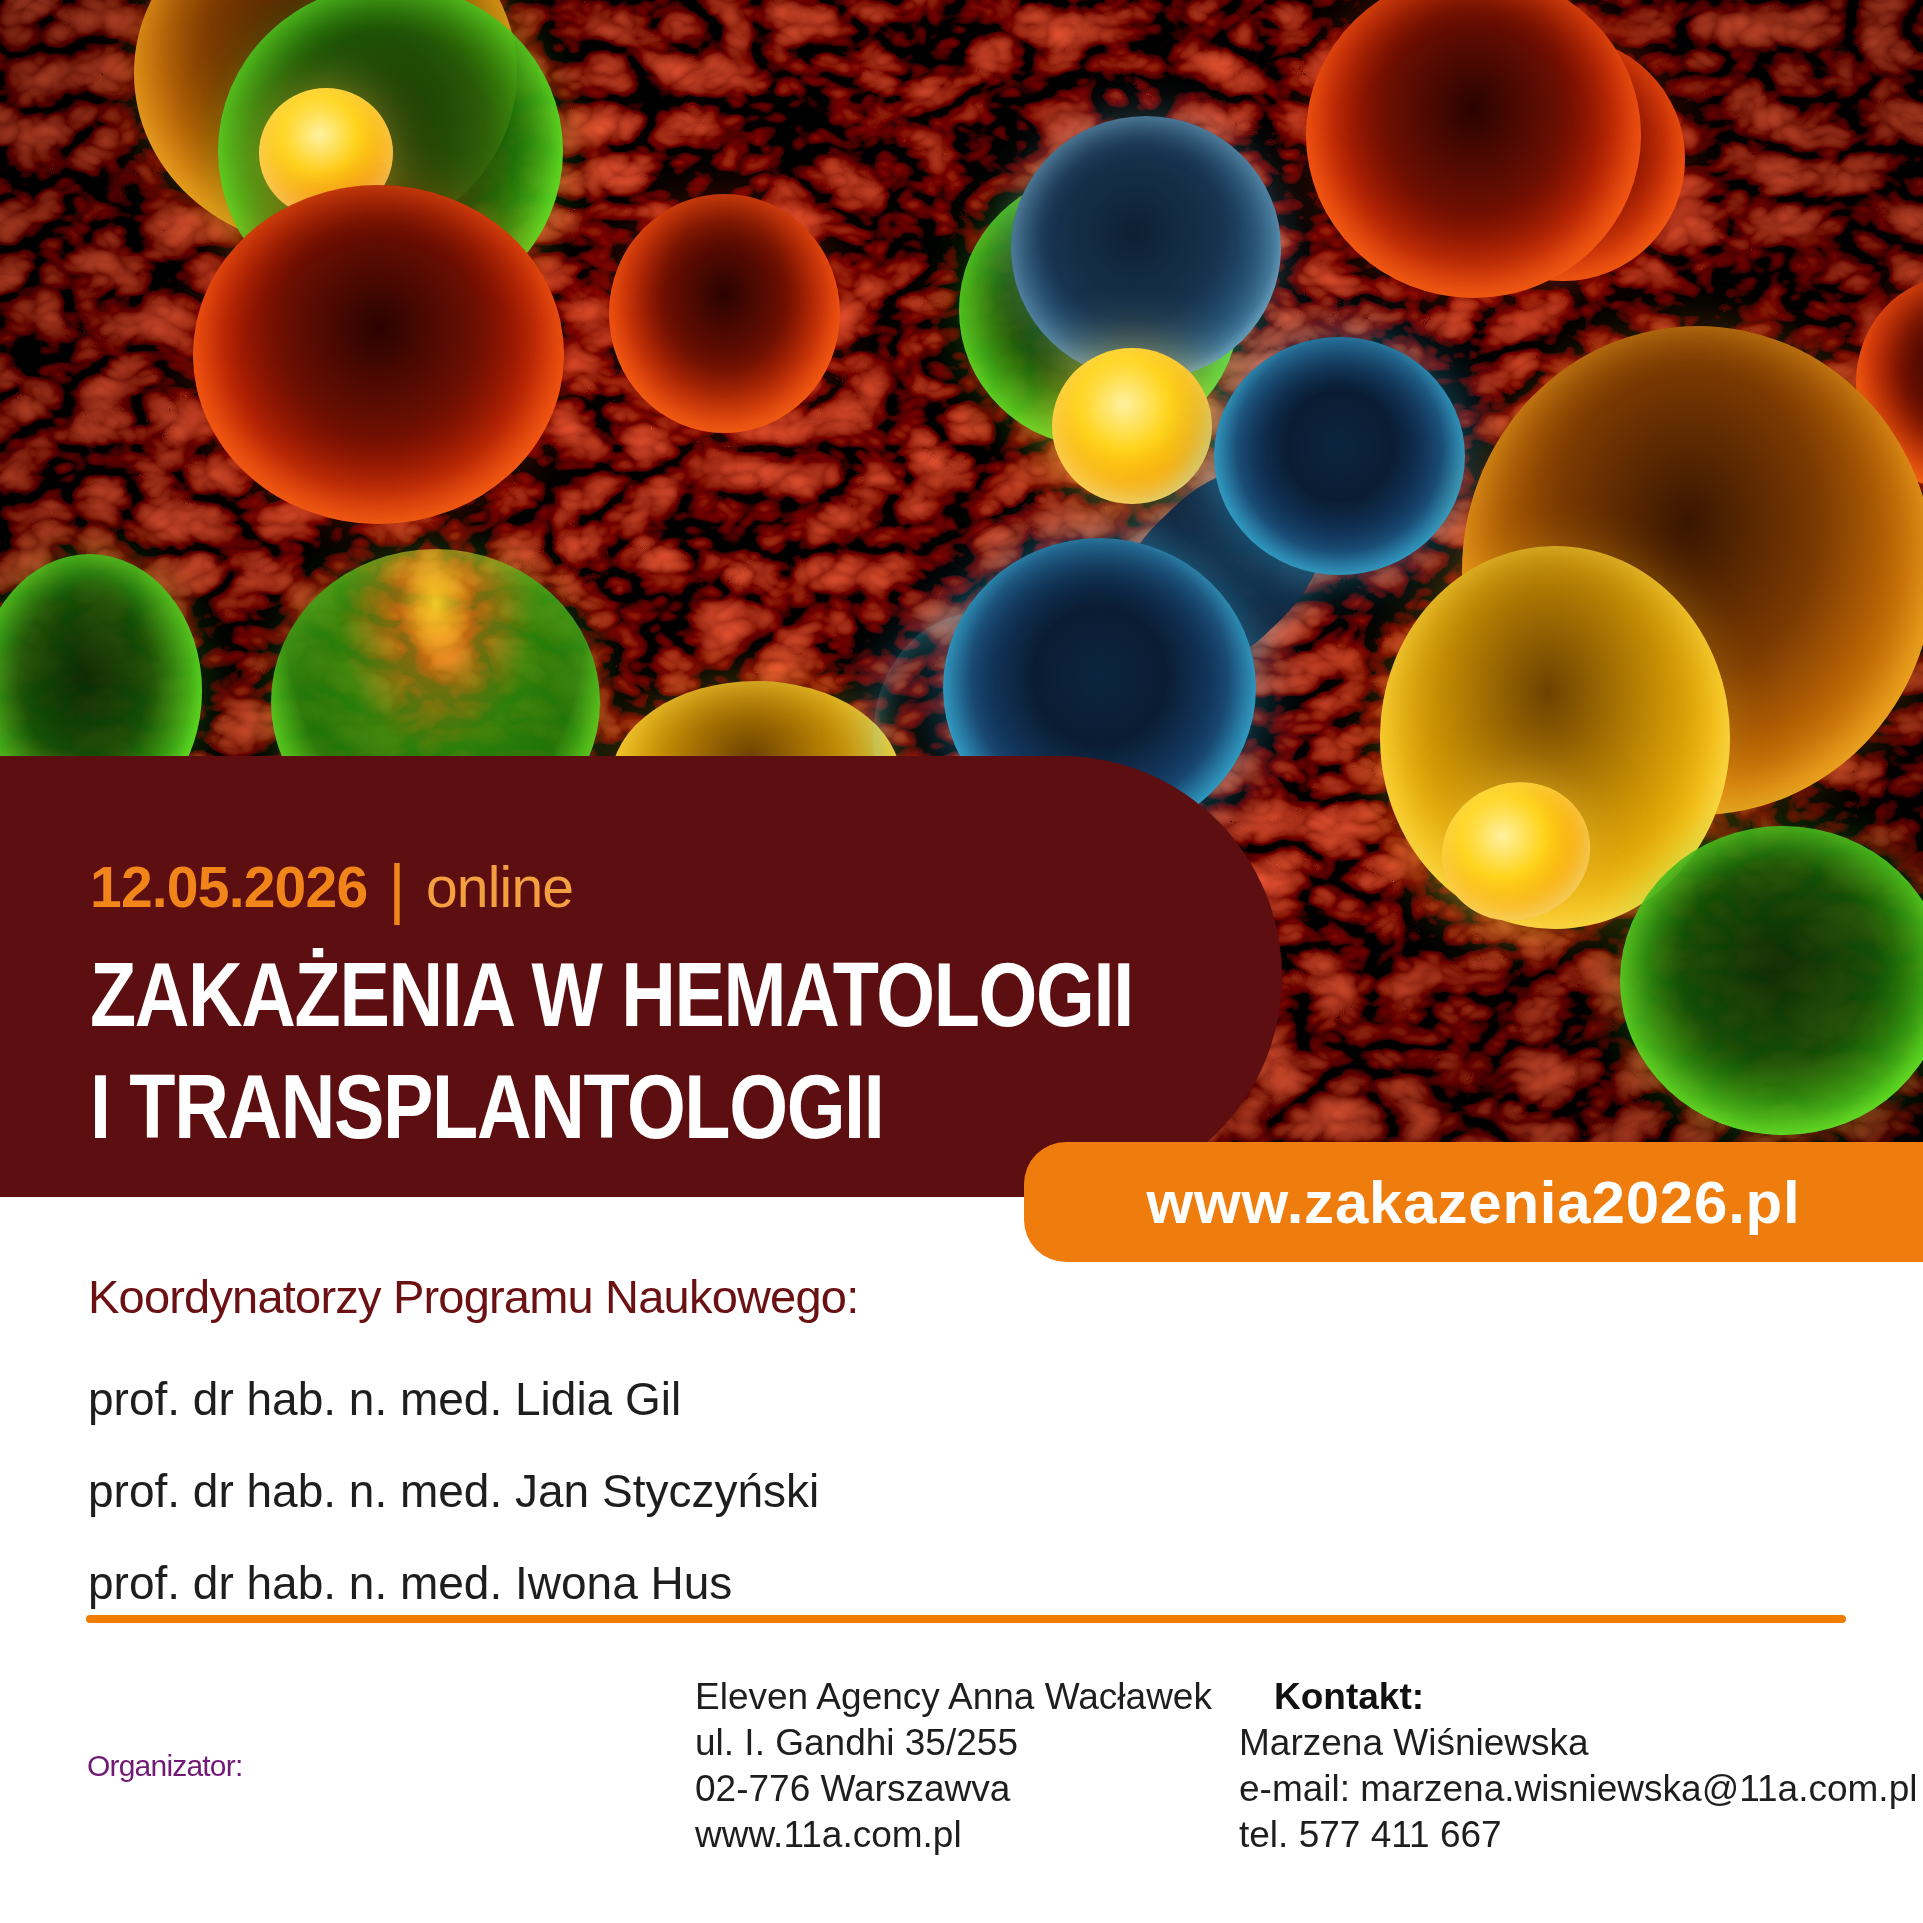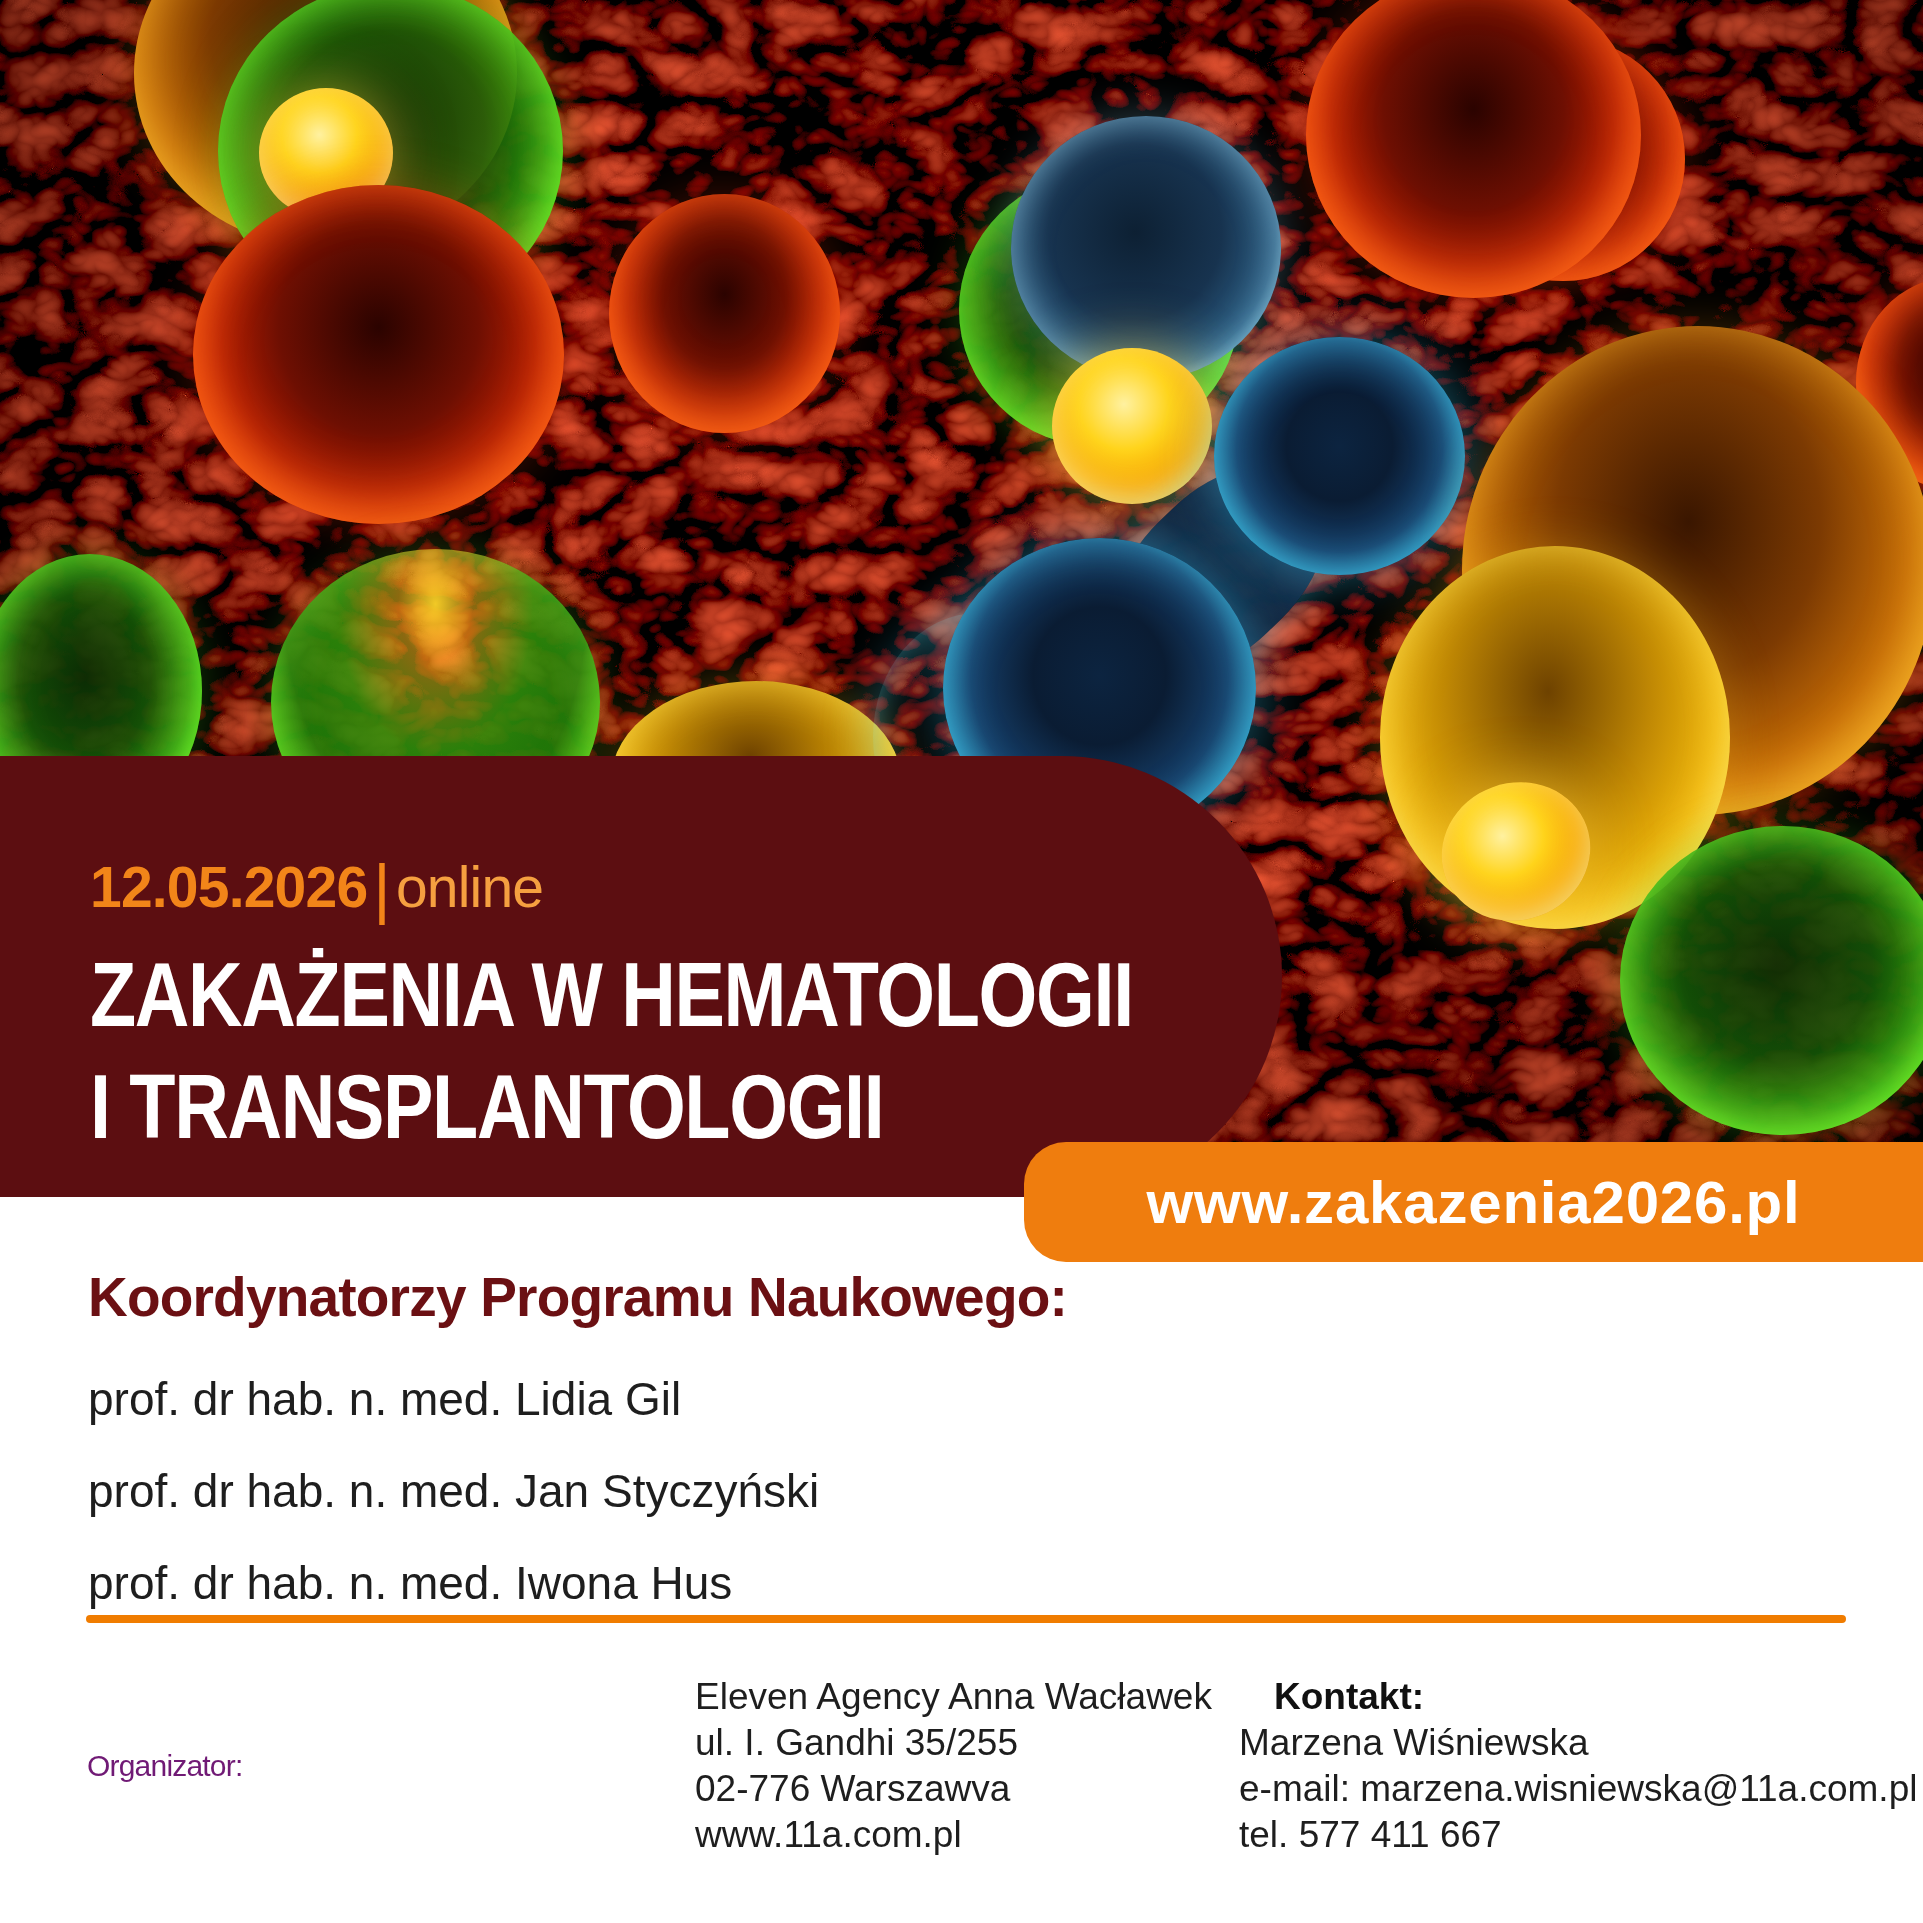--- a/index.html
+++ b/index.html
@@ -33,38 +33,38 @@
   .cell.teal{background:radial-gradient(ellipse at 50% 44%, #0a2036 0%, #123click 0%, #123a58 48%, #1d6f94 72%, #3fd2ec 90%, #b8f6ff 97%);
             box-shadow:inset 0 0 41px rgba(90,230,255,.5), 0 0 49px rgba(60,200,240,.35);}
   .cell.neck{border-radius:46%;
             background:linear-gradient(90deg, rgba(150,240,255,.9) 0%, rgba(18,48,78,.96) 20%, rgba(14,36,62,.96) 50%, rgba(18,48,78,.96) 80%, rgba(150,240,255,.9) 100%);
             box-shadow:0 0 37px rgba(70,220,255,.4);}
 
   
   #maroon-banner{position:absolute;left:0;top:756px;width:1282px;height:441px;
                  background:var(--maroon_banner,#5C0E11);border-radius:0 228px 228px 0;
                  z-index:10;box-sizing:border-box;padding:91px 0 0 90px;}
-  #date-line{display:flex;align-items:flex-end;gap:6px;font-size:57px;line-height:81px;letter-spacing:-0.8px;}
+  #date-line{display:flex;align-items:flex-end;gap:21px;font-size:57px;line-height:81px;letter-spacing:-0.8px;}
   #date-line .date{font-weight:bold;color:var(--date_orange,#F28519);}
   #date-line .sep{font-weight:300;font-size:67px;color:var(--date_orange,#F28519);}
   #date-line .mode{font-weight:400;color:var(--online_orange,#F5A040);}
   #title{margin-top:11.4px;color:#ffffff;font-weight:bold;font-size:90px;line-height:112px;
          letter-spacing:-1.6px;transform:scaleX(.84);transform-origin:left top;white-space:nowrap;}
 
   
   #orange-banner{position:absolute;left:1024px;top:1142px;width:899px;height:120px;
                  background:var(--orange,#EF7D0E);border-radius:42px 0 0 42px;z-index:12;
                  display:flex;align-items:center;justify-content:center;}
   #orange-banner .url{color:#ffffff;font-weight:bold;font-size:60px;letter-spacing:0.8px;}
 
   
   #white-section{position:absolute;left:0;top:1197px;width:1923px;height:726px;background:#ffffff;z-index:5;}
 
   #coordinators{position:absolute;left:88px;top:1267px;z-index:20;}
-  #coordinators .heading{color:var(--heading_maroon,#6B1013);font-weight:bold;font-size:55px;
+  #coordinators .heading{color:var(--heading_maroon,#6B1013);font-weight:normal;font-size:47px;
                          letter-spacing:-0.8px;line-height:60px;}
   #coordinators .names{margin-top:26px;color:var(--text_dark,#1E1E1E);font-size:46px;line-height:92px;}
 
   #divider{position:absolute;left:86px;top:1615px;width:1760px;height:8.1px;border-radius:4.1px;
            background:var(--divider_orange,#F07C00);z-index:20;}
 
   
   #organizer-label{position:absolute;left:87px;top:1749px;font-size:30px;font-weight:normal;
                    color:#701a75;z-index:20;letter-spacing:-0.8px;}
   #eleven-logo{position:absolute;left:370px;top:1698px;z-index:20;color:#0c0c0c;

